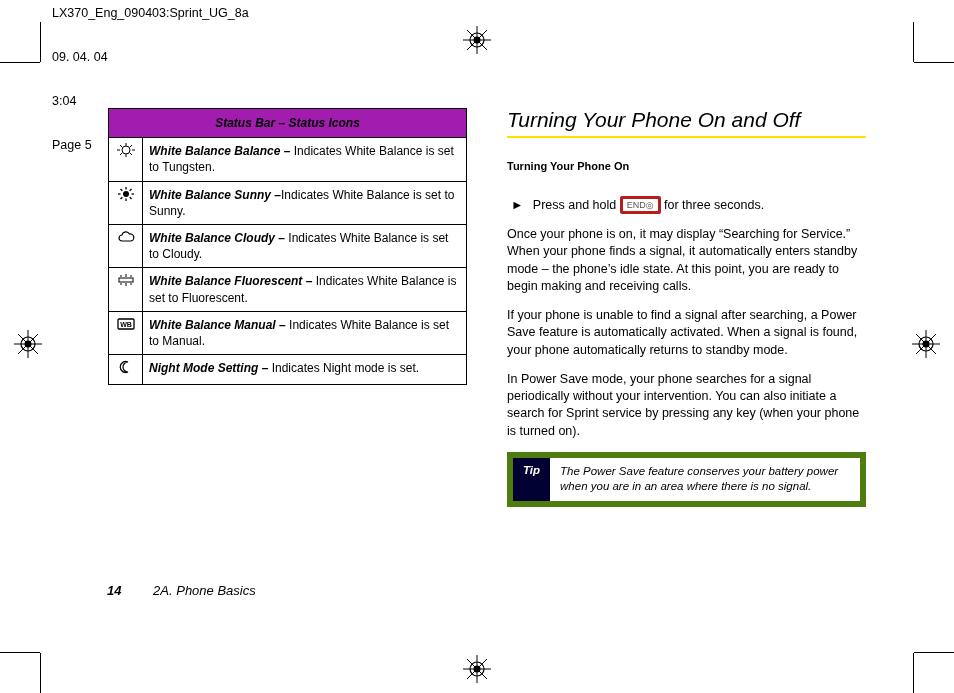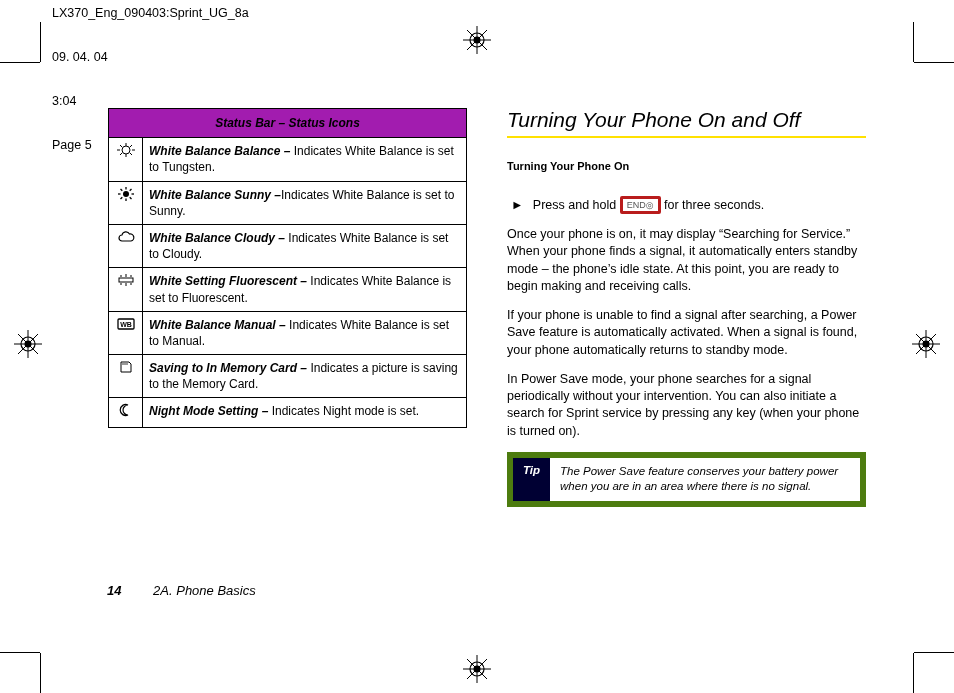--- a/index.html
+++ b/index.html
@@ -164,39 +164,28 @@
                     <rect x="2" y="5" width="14" height="4" fill="none" stroke="#000"></rect>
                     <g stroke="#000">
                       <line x1="4" y1="2" x2="4" y2="4"></line>
                       <line x1="9" y1="1" x2="9" y2="4"></line>
                       <line x1="14" y1="2" x2="14" y2="4"></line>
                       <line x1="4" y1="10" x2="4" y2="12"></line>
                       <line x1="9" y1="10" x2="9" y2="13"></line>
                       <line x1="14" y1="10" x2="14" y2="12"></line>
                     </g>
                   </svg></span></td>
-            <td><span class="row-term">White Setting Fluorescent – </span><span>Indicates White Balance is set to Fluorescent.</span></td>
+            <td><span class="row-term">White Balance Fluorescent – </span><span>Indicates White Balance is set to Fluorescent.</span></td>
           </tr>
           <tr>
             <td class="icon-cell"><span class="mini-icon"><svg viewBox="0 0 18 14">
                     <rect x="1" y="2" width="16" height="10" rx="1" fill="none" stroke="#000" stroke-width="1.3"></rect>
                     <text x="3.2" y="10.3" font-size="7" font-family="Arial" font-weight="bold">WB</text>
                   </svg></span></td>
             <td><span class="row-term">White Balance Manual – </span><span>Indicates White Balance is set to Manual.</span></td>
-          </tr>
-          <tr>
-            <td class="icon-cell"><span class="mini-icon"><svg viewBox="0 0 18 14">
-                    <path d="M4 2h8l2 2v8H4z" fill="none" stroke="#000"></path>
-                    <g stroke="#000" stroke-width="0.8">
-                      <line x1="6" y1="3" x2="6" y2="5"></line>
-                      <line x1="8" y1="3" x2="8" y2="5"></line>
-                      <line x1="10" y1="3" x2="10" y2="5"></line>
-                    </g>
-                  </svg></span></td>
-            <td><span class="row-term">Saving to In Memory Card – </span><span>Indicates a picture is saving to the Memory Card.</span></td>
           </tr>
           <tr>
             <td class="icon-cell"><span class="mini-icon"><svg viewBox="0 0 18 14">
                     <path d="M11 2a5.5 5.5 0 100 10 4.5 4.5 0 010-10z" fill="none" stroke="#000" stroke-width="1.2"></path>
                   </svg></span></td>
             <td><span class="row-term">Night Mode Setting – </span><span>Indicates Night mode is set.</span></td>
           </tr>
         </tbody>
       </table>
     </div>

